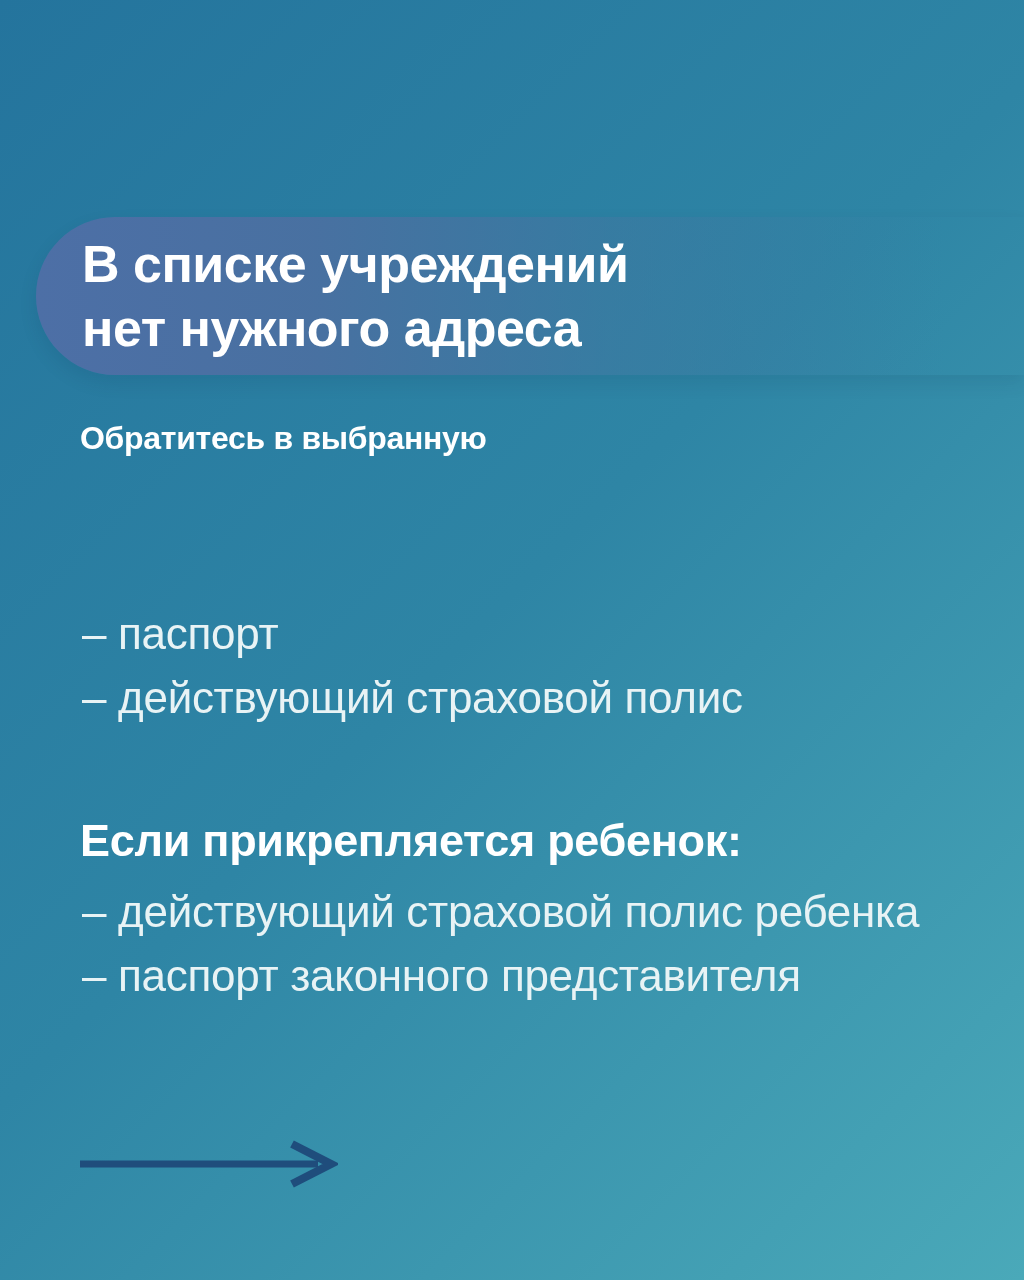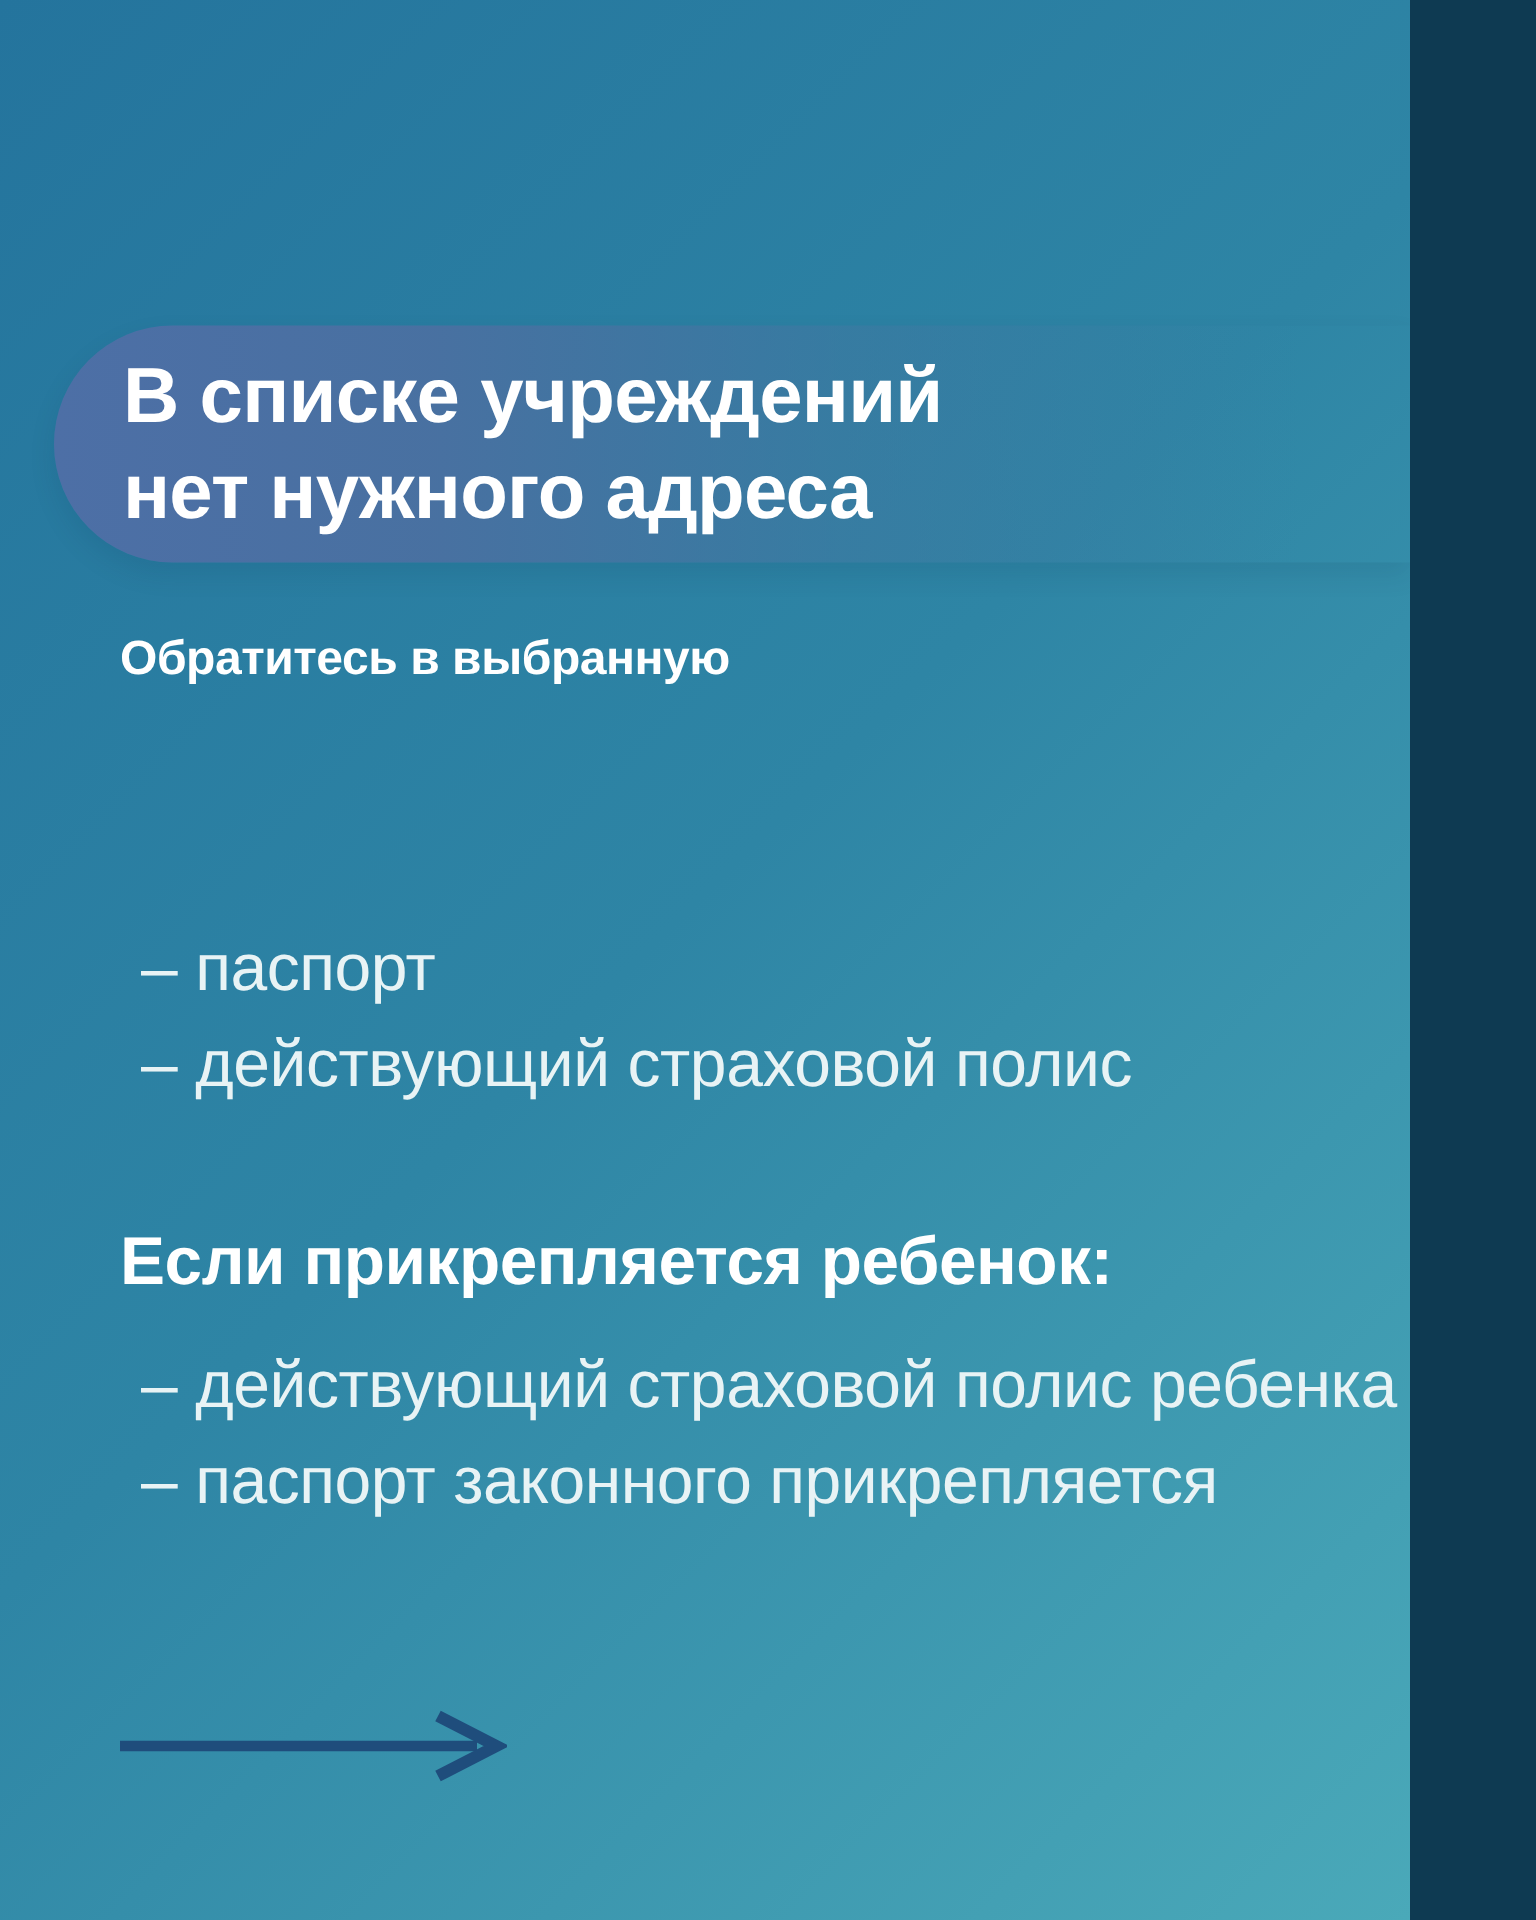--- a/index.html
+++ b/index.html
@@ -1,18 +1,18 @@
 <!DOCTYPE html>
 <html><head>
 <meta charset="utf-8">
 <style>
   html,body{margin:0;padding:0;background:#0e3a52;}
   .canvas{
     position:relative;
-    width:940px;height:1280px;
+    width:1024px;height:1280px;
     overflow:hidden;
     background:linear-gradient(135deg,#24749d 0%,#2e85a5 48%,#4aa9b9 100%);
     font-family:"Liberation Sans",sans-serif;
     -webkit-font-smoothing:antialiased;
   }
   
   .badge{
     position:absolute;
     left:36px;top:217px;right:0;height:158px;
     border-radius:79px 0 0 79px;
@@ -34,21 +34,21 @@
   }
   .intro{
     position:absolute;left:80px;top:412px;
     color:#ffffff;font-weight:bold;
     font-size:32px;line-height:53px;
     letter-spacing:-0.3px;
     white-space:nowrap;
   }
   .doc-list{
     position:absolute;left:78px;
-    list-style:none;margin:16px;padding:0;
+    list-style:none;margin:4px;padding:0;
     color:#e8f3f5;
     font-weight:300;
     font-size:44px;line-height:64px;
     letter-spacing:-0.3px;
     white-space:nowrap;
   }
   .doc-list-1{top:598px;}
   .doc-list-2{top:876px;}
   .section-heading{
     position:absolute;left:80px;top:795px;
@@ -81,21 +81,21 @@
 
   <ul class="doc-list doc-list-1">
     <li>– паспорт</li>
     <li>– действующий страховой полис</li>
   </ul>
 
   <div class="section-heading">Если прикрепляется ребенок:</div>
 
   <ul class="doc-list doc-list-2">
     <li>– действующий страховой полис ребенка</li>
-    <li>– паспорт законного прикрепляется</li>
+    <li>– паспорт законного представителя</li>
   </ul>
 
   <div class="arrow-wrap">
     <svg width="260" height="48" viewBox="0 0 260 48" fill="none">
       <line x1="2" y1="24" x2="240" y2="24" stroke-width="7" stroke-linecap="butt" stroke="#1f4d7c"></line>
       <polyline points="214,4 253,24 214,44" fill="none" stroke-width="8" stroke-linecap="butt" stroke-linejoin="miter" stroke="#1f4d7c"></polyline>
     </svg>
   </div>
 
 </div>

